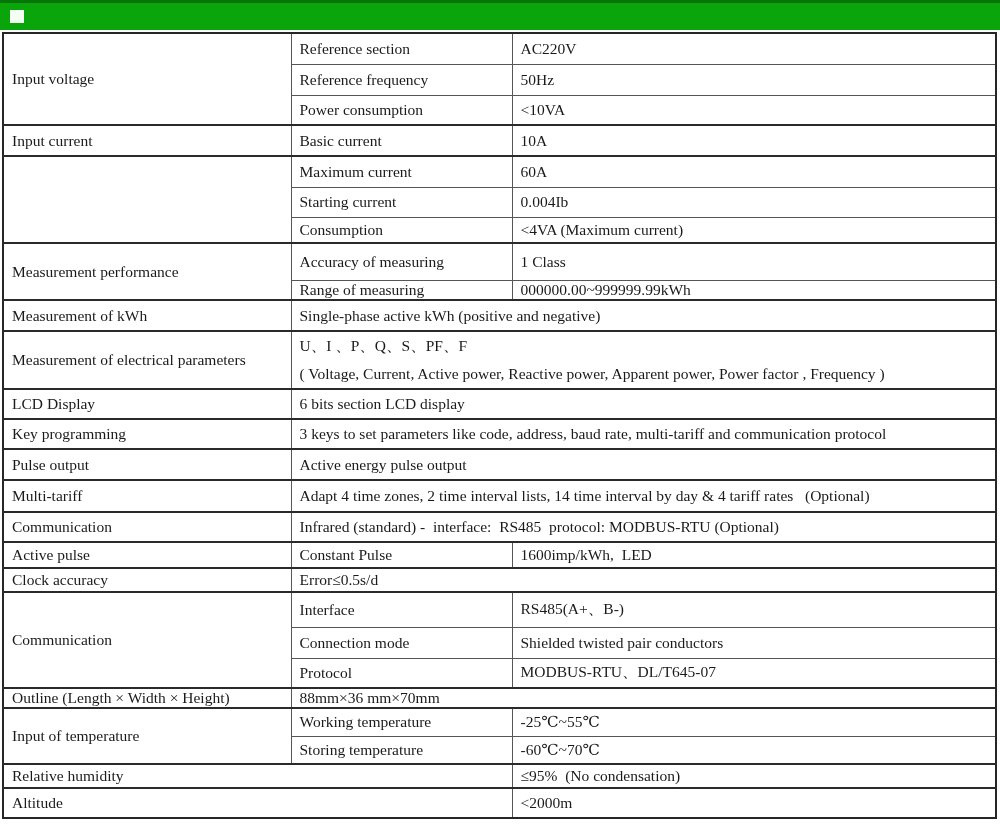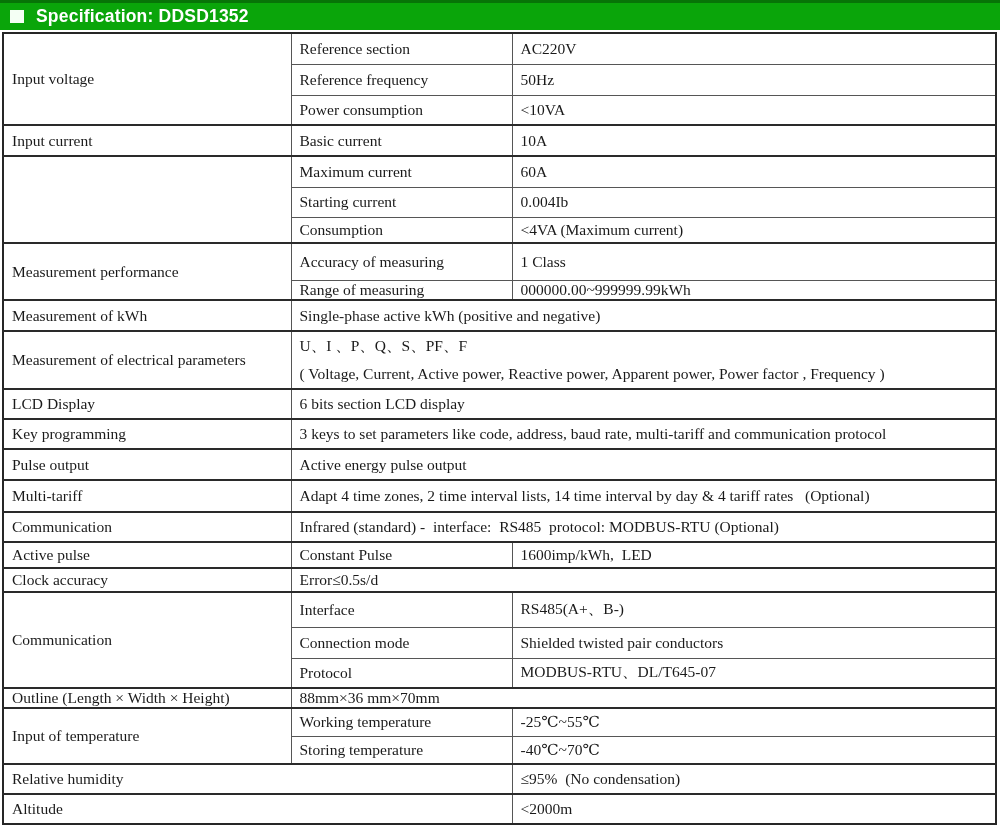--- a/index.html
+++ b/index.html
@@ -63,21 +63,20 @@
   td.c3 { }               
   td.indent { padding-left: 27px; }
   td.twoline { white-space: normal; }
   .vline { line-height: 28px; white-space: nowrap; }
 </style>
 </head>
 <body>
 
 <div class="header-bar">
   <span class="sq"></span>
-  <span class="title">Specification: DDSD1352</span>
 </div>
 
 <table class="spec">
   <colgroup>
     <col style="width:288px">
     <col style="width:221px">
     <col>
   </colgroup>
   <tbody>
 
@@ -193,24 +192,24 @@
       <td class="c3" colspan="2">88mm×36 mm×70mm</td>
     </tr>
 
     <tr class="sec" style="height:28px">
       <td class="c1" rowspan="2">Input of temperature</td>
       <td class="c2">Working temperature</td>
       <td class="c3">-25℃~55℃</td>
     </tr>
     <tr style="height:28px">
       <td class="c2">Storing temperature</td>
-      <td class="c3">-40℃~70℃</td>
-    </tr>
-
-    <tr class="sec" style="height:30px">
+      <td class="c3">-60℃~70℃</td>
+    </tr>
+
+    <tr class="sec" style="height:24px">
       <td class="c1" colspan="2">Relative humidity</td>
       <td class="c3">≤95%&nbsp; (No condensation)</td>
     </tr>
 
     <tr class="sec" style="height:30px">
       <td class="c1" colspan="2">Altitude</td>
       <td class="c3">&lt;2000m</td>
     </tr>
   </tbody>
 </table>

